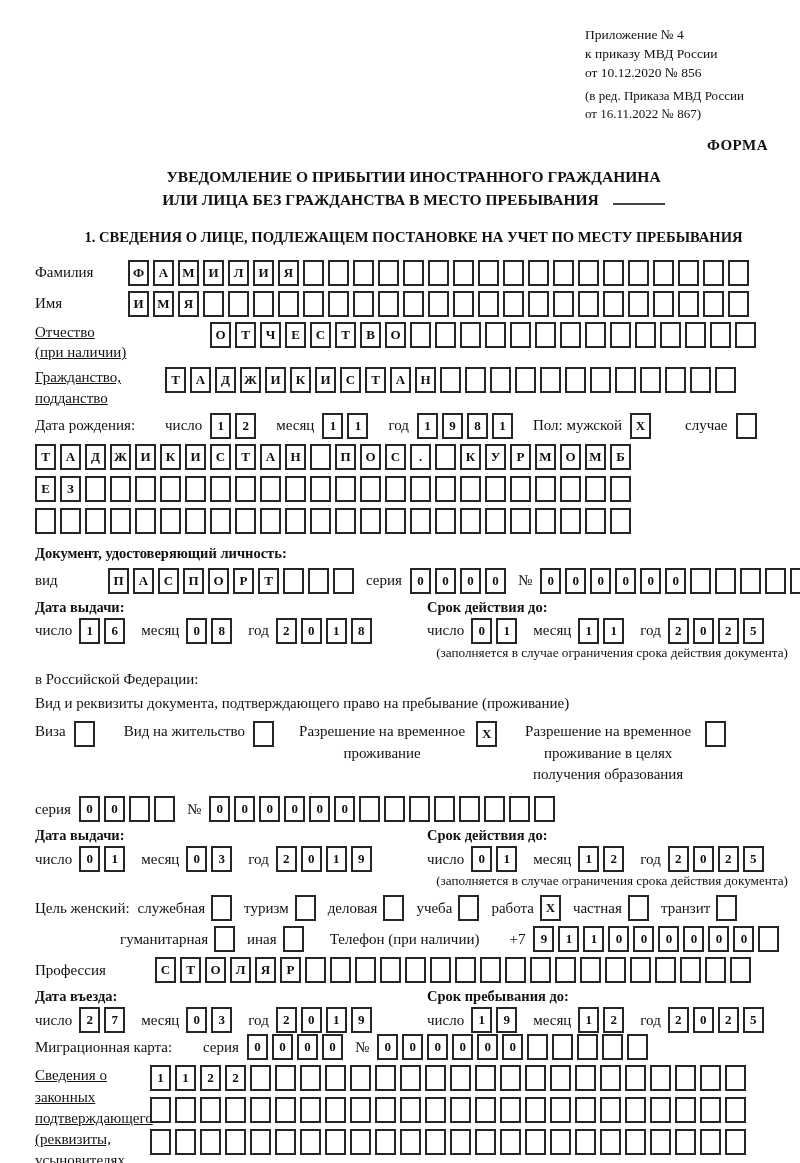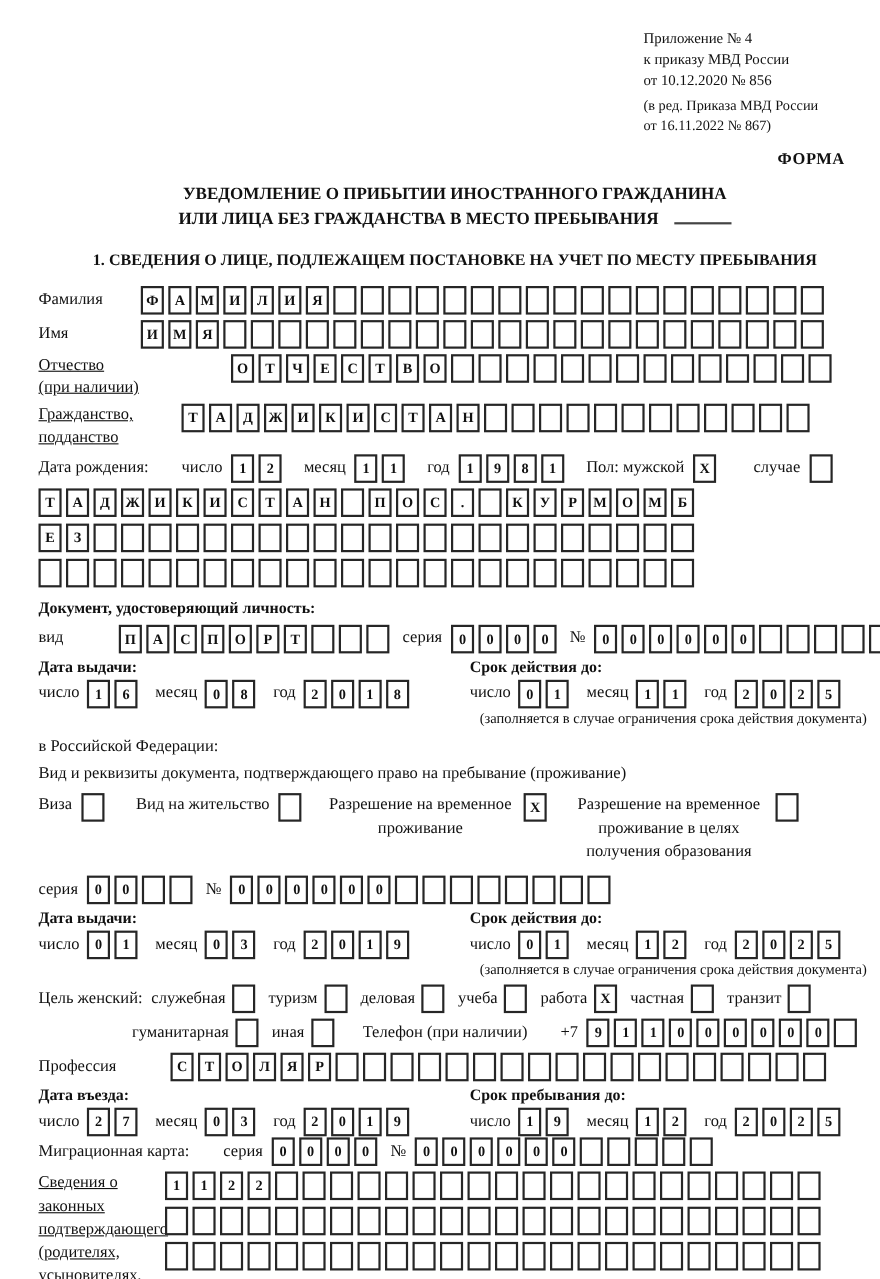--- a/index.html
+++ b/index.html
@@ -703,21 +703,21 @@
         <span class="cell"></span>
         <span class="cell"></span>
       </span>
   </div>
 
   <div class="reps">
     <span class="lbl-col">
       <div>Сведения о</div>
       <div>законных</div>
       <div>подтверждающего</div>
-      <div>(родителях,</div>
+      <div>(реквизиты,</div>
       <div>усыновителях,</div>
 
     </span>
     <span class="stack-rows">
       <span class="cells">
           <span class="cell">1</span>
           <span class="cell">1</span>
           <span class="cell">2</span>
           <span class="cell">2</span>
           <span class="cell"></span>

